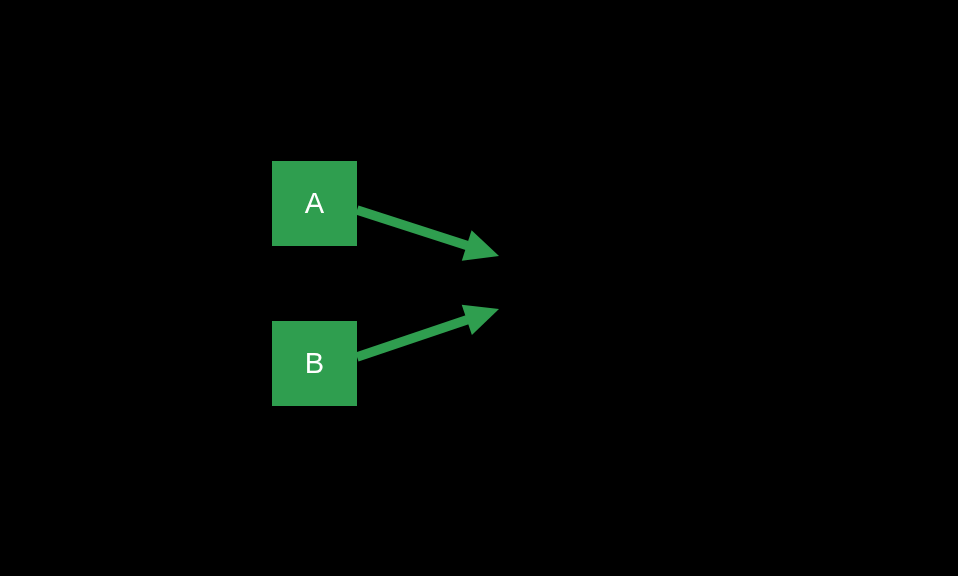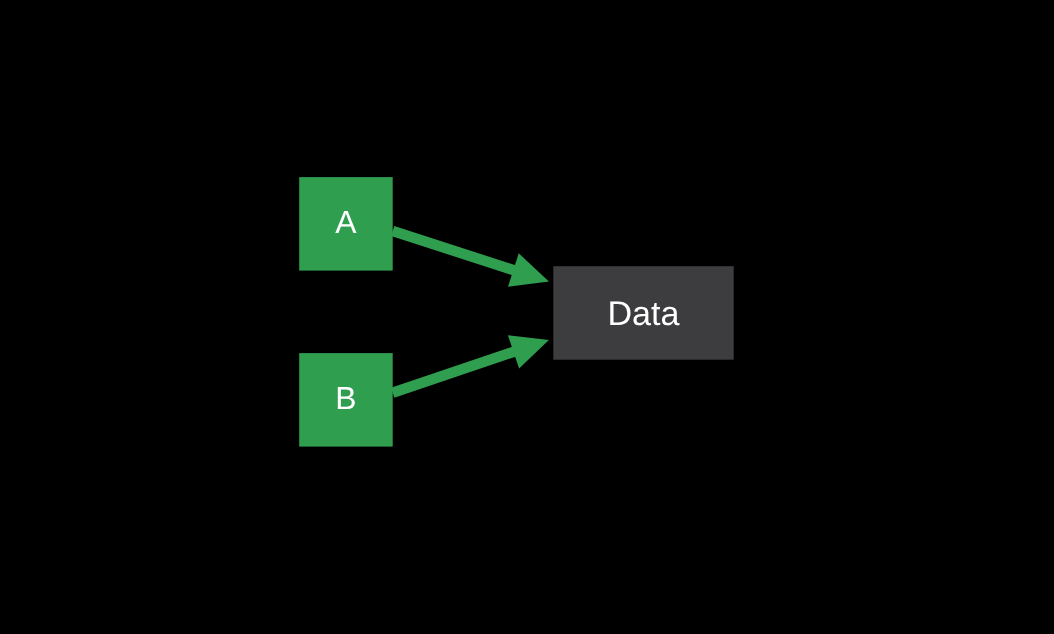--- a/index.html
+++ b/index.html
@@ -75,17 +75,14 @@
   </svg>
 
   <div class="node node-a">
     <span>A</span>
   </div>
 
   <div class="node node-b">
     <span>B</span>
   </div>
 
-  <div class="node node-data">
-    <span>Data</span>
-  </div>
 
 </div>
 
 </body></html>

